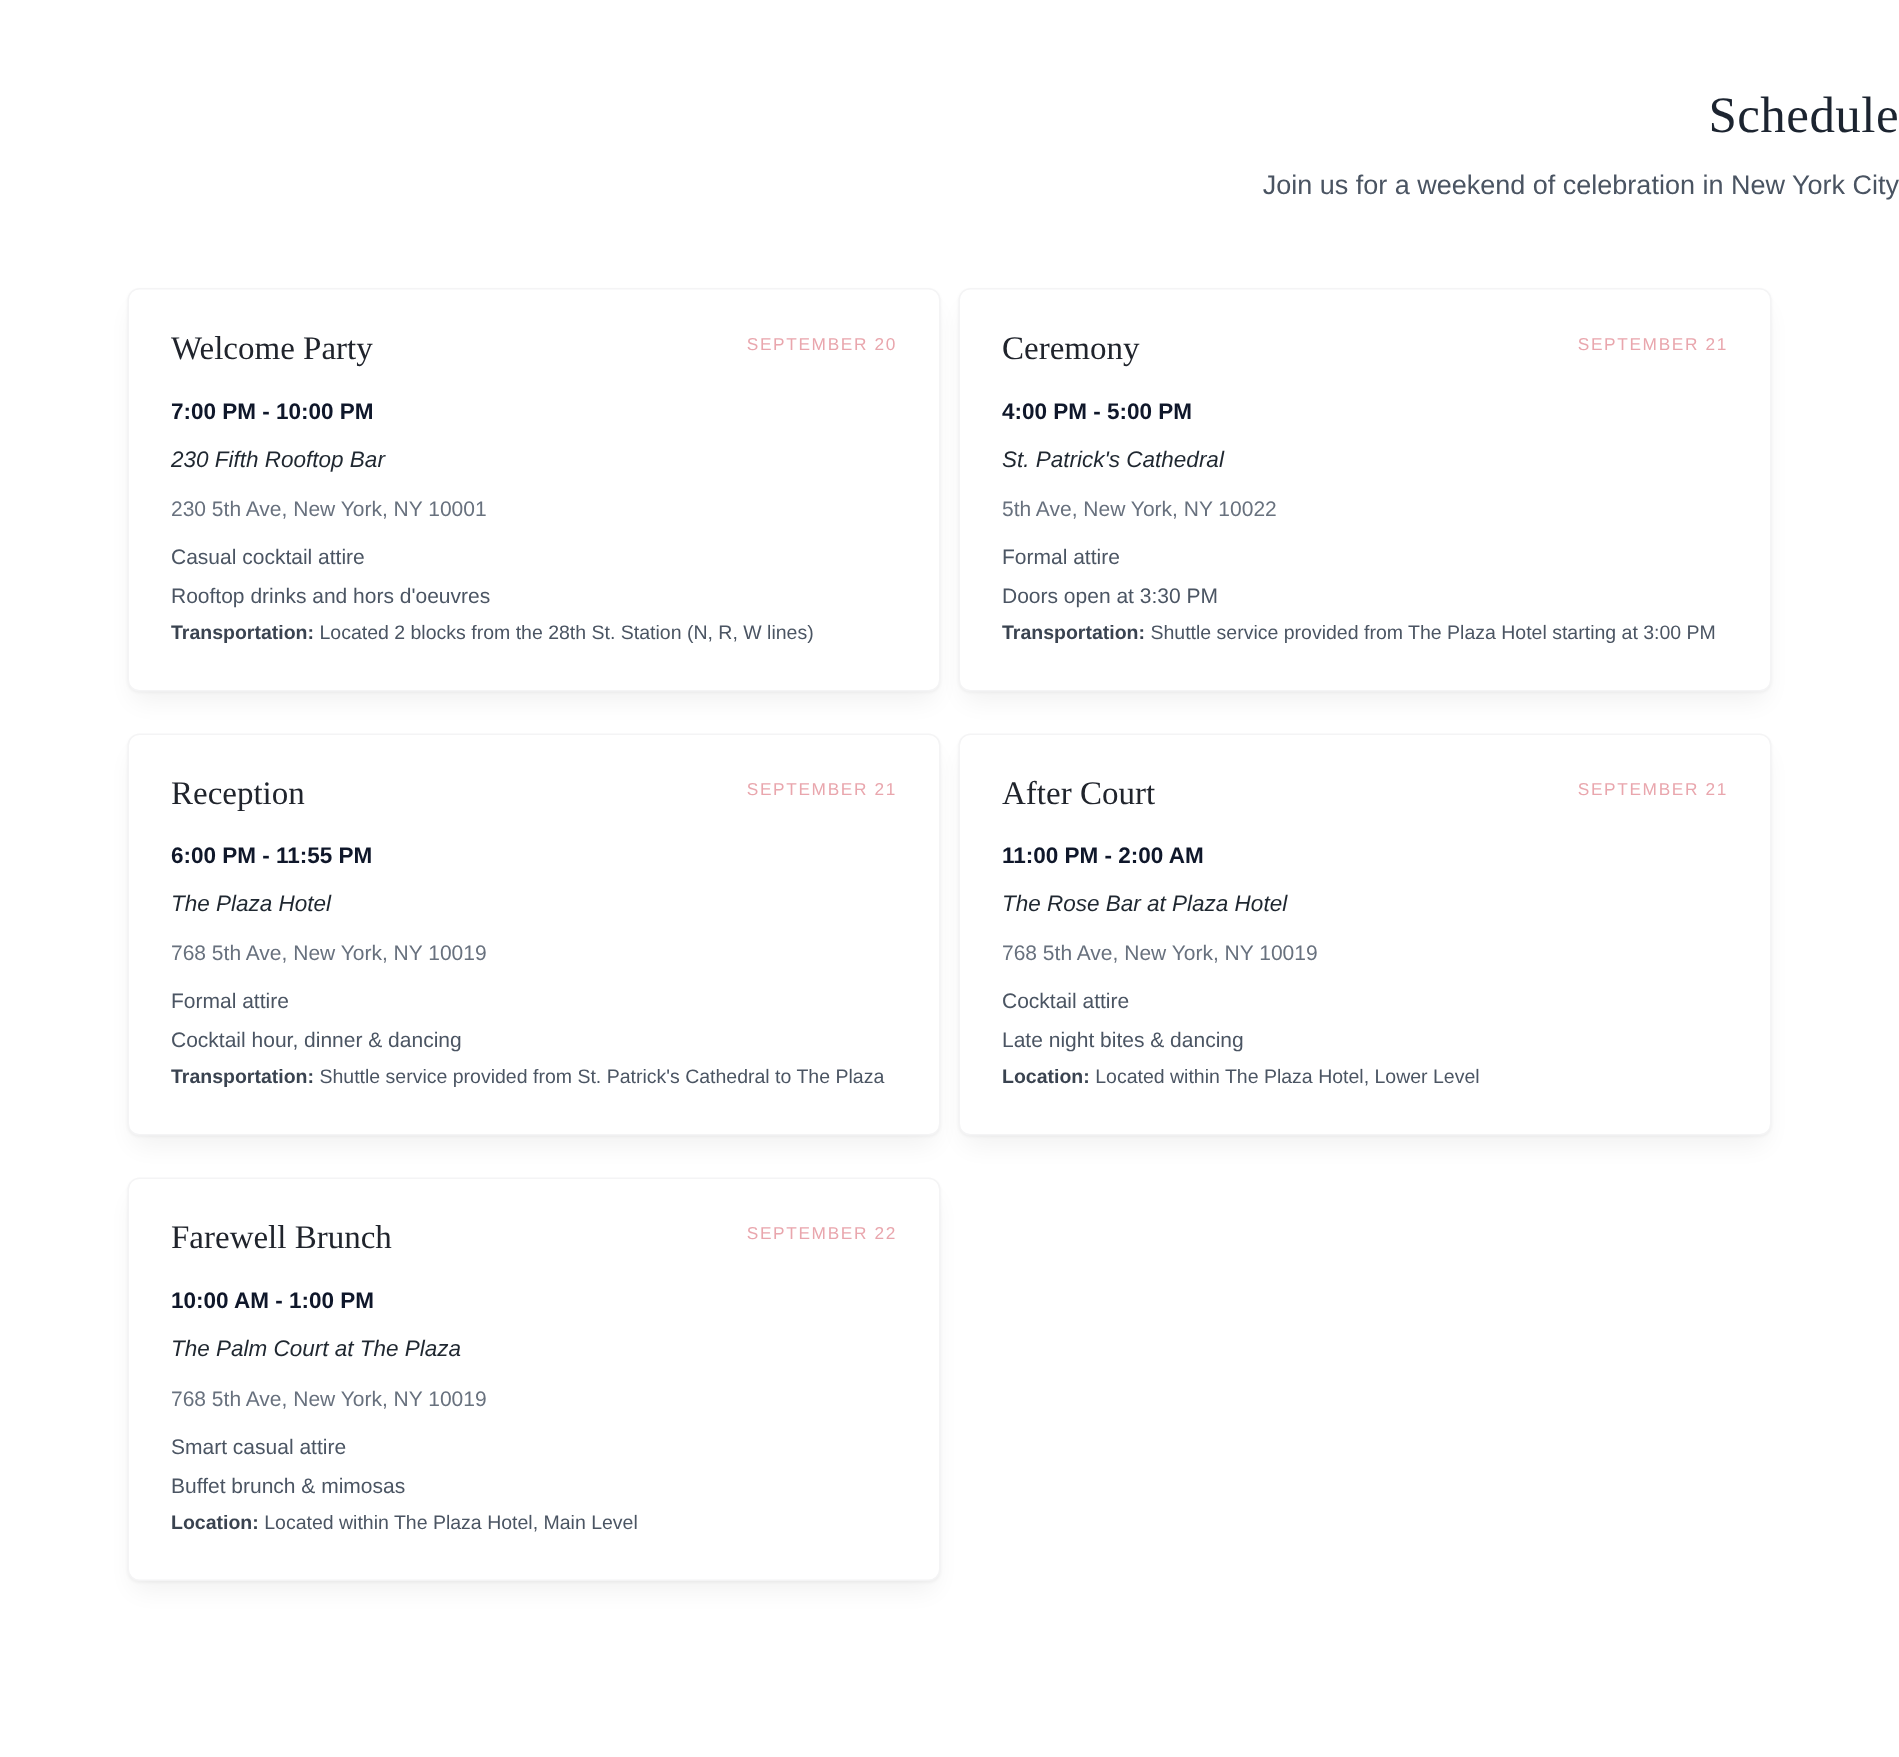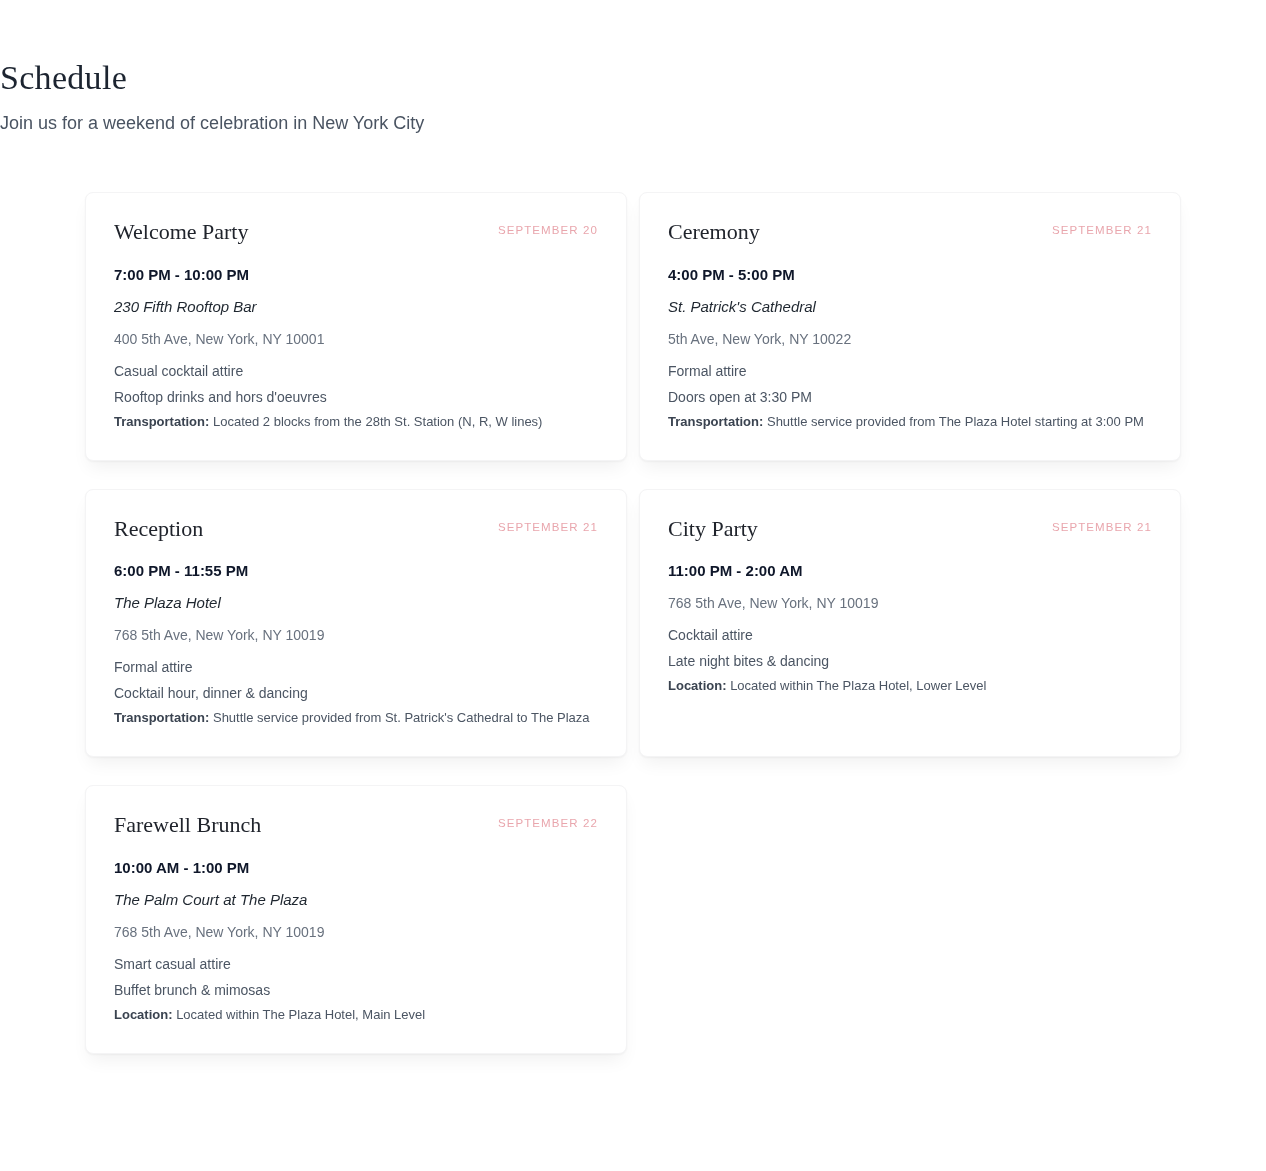--- a/index.html
+++ b/index.html
@@ -7,21 +7,21 @@
     background: #ffffff;
     font-family: "Liberation Sans", "DejaVu Sans", sans-serif;
   }
   body {
     width: 1266px;
     min-height: 1171px;
     margin: 0 auto;
   }
   .page-header {
     padding-top: 58px;
-    text-align: left;
+    text-align: right;
   }
   .page-title {
     font-family: "Liberation Serif", "DejaVu Serif", serif;
     font-size: 34px;
     font-weight: 500;
     color: #1c2430;
     letter-spacing: 0.3px;
     line-height: 1.2;
   }
   .page-subtitle {
@@ -119,21 +119,21 @@
 
 <main class="events-grid">
 
   <section class="event-card">
     <div class="card-head">
       <h3 class="event-title">Welcome Party</h3>
       <span class="event-date" style="color: rgb(233, 166, 173);">SEPTEMBER 20</span>
     </div>
     <div class="event-time">7:00 PM - 10:00 PM</div>
     <div class="event-venue">230 Fifth Rooftop Bar</div>
-    <div class="event-address">400 5th Ave, New York, NY 10001</div>
+    <div class="event-address">230 5th Ave, New York, NY 10001</div>
     <div class="event-attire">Casual cocktail attire</div>
     <div class="event-description">Rooftop drinks and hors d'oeuvres</div>
     <div class="event-note">
       <span class="note-label">Transportation:</span>
       <span class="note-text">Located 2 blocks from the 28th St. Station (N, R, W lines)</span>
     </div>
   </section>
 
   <section class="event-card">
     <div class="card-head">
@@ -162,24 +162,25 @@
     <div class="event-attire">Formal attire</div>
     <div class="event-description">Cocktail hour, dinner &amp; dancing</div>
     <div class="event-note">
       <span class="note-label">Transportation:</span>
       <span class="note-text">Shuttle service provided from St. Patrick's Cathedral to The Plaza</span>
     </div>
   </section>
 
   <section class="event-card">
     <div class="card-head">
-      <h3 class="event-title">City Party</h3>
+      <h3 class="event-title">After Court</h3>
       <span class="event-date" style="color: rgb(233, 166, 173);">SEPTEMBER 21</span>
     </div>
     <div class="event-time">11:00 PM - 2:00 AM</div>
+    <div class="event-venue">The Rose Bar at Plaza Hotel</div>
     <div class="event-address">768 5th Ave, New York, NY 10019</div>
     <div class="event-attire">Cocktail attire</div>
     <div class="event-description">Late night bites &amp; dancing</div>
     <div class="event-note">
       <span class="note-label">Location:</span>
       <span class="note-text">Located within The Plaza Hotel, Lower Level</span>
     </div>
   </section>
 
   <section class="event-card">

